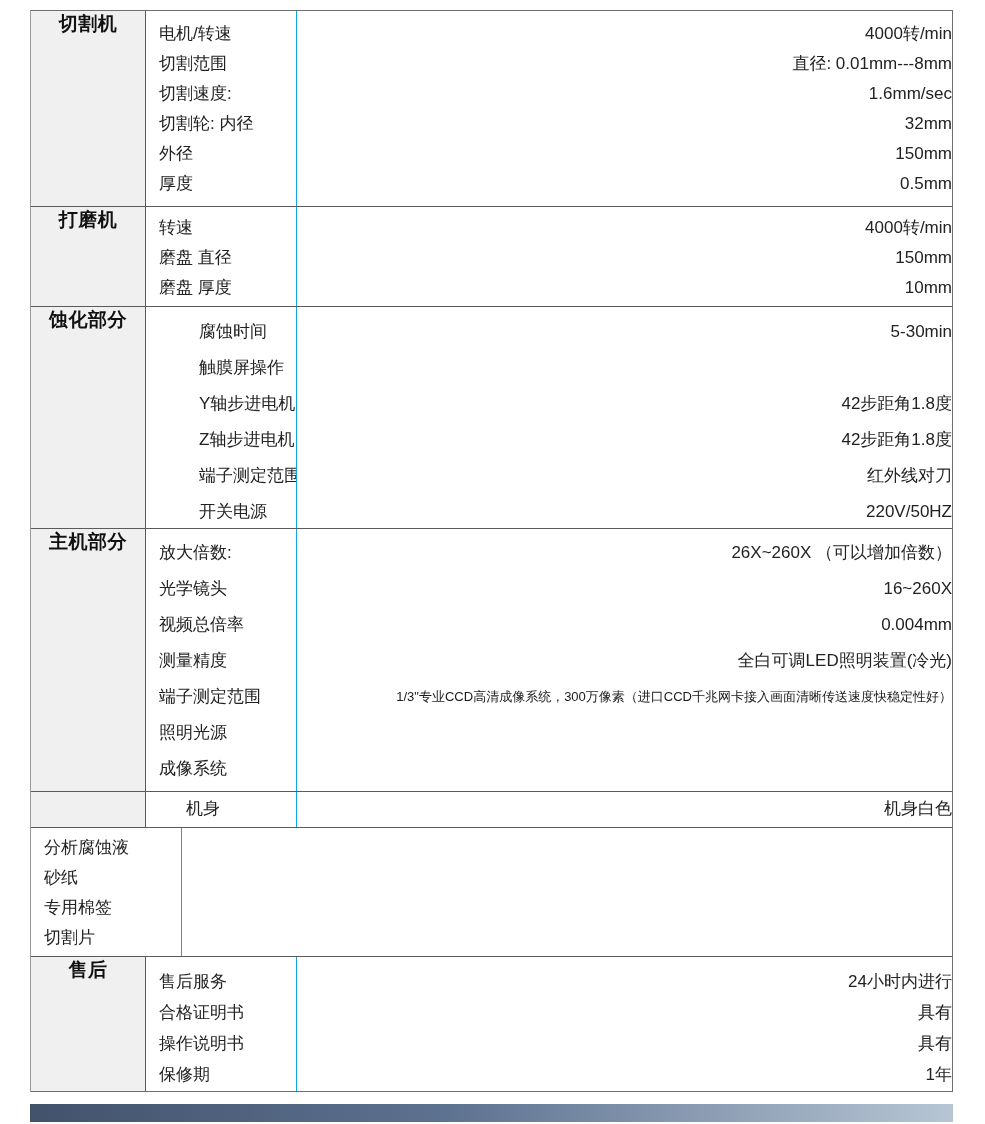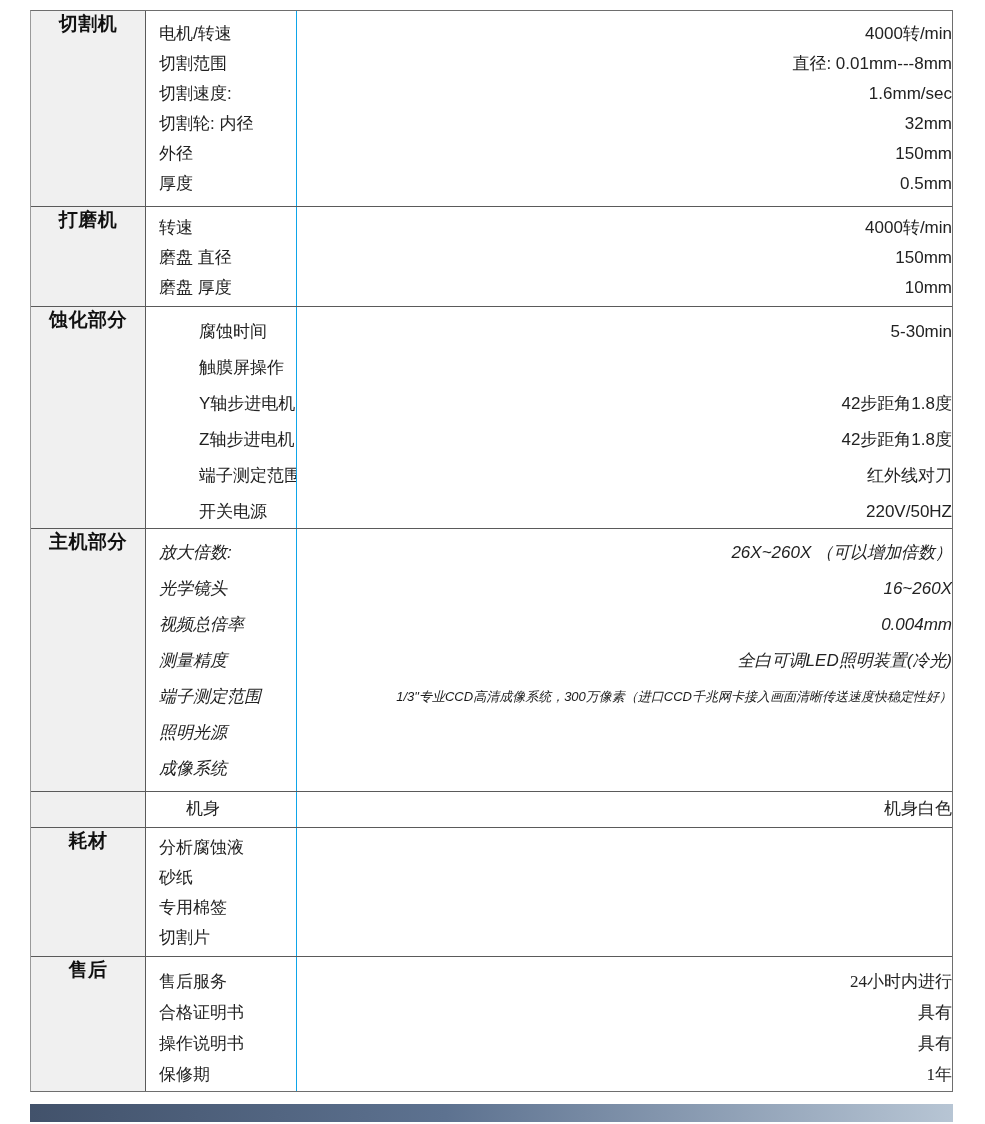--- a/index.html
+++ b/index.html
@@ -60,24 +60,24 @@
     font-size: 17px;
     color: #222222;
     white-space: nowrap;
   }
   .line.small { font-size: 13px; color: #1a1a1a; }
 
   
   .s0 { height: 195px; } .s0 .line { line-height: 30px; }
   .s1 { height: 100px; } .s1 .line { line-height: 30px; } .s1 .params, .s1 .values { padding-top: 6px; }
   .s2 { height: 222px; } .s2 .line { line-height: 36px; margin-left: 40px; } .s2 .params, .s2 .values { padding-top: 7px; }
-  .s3 { height: 263px; } .s3 .line { line-height: 36px; font-style: italic; } .s3 .params, .s3 .values { padding-top: 6px; }
+  .s3 { height: 263px; } .s3 .line { line-height: 36px; } .s3 .params, .s3 .values { padding-top: 6px; }
   .s4 { height: 36px;  } .s4 .line { line-height: 34px; } .s4 .params, .s4 .values { padding-top: 0; padding-left: 40px; }
   .s5 { height: 129px; } .s5 .line { line-height: 30px; } .s5 .params, .s5 .values { padding-top: 5px; }
-  .s6 { height: 135px; } .s6 .line { line-height: 31px; } .s6 .params, .s6 .values { padding-top: 9px; font-family: Liberation Serif, serif; }
+  .s6 { height: 135px; } .s6 .line { line-height: 31px; } .s6 .params, .s6 .values { padding-top: 9px; }
 
   .bottom-bar {
     position: absolute;
     left: 30px;
     top: 1104px;
     width: 923px;
     height: 18px;
   }
 </style>
 </head>
@@ -167,23 +167,20 @@
         <span></span>
       </div>
       <div class="params">
         <div class="line">机身</div>
       </div>
       <div class="values">
         <div class="line">机身白色</div>
       </div>
     </div>
     <div class="section s5">
-      <div class="cat">
-        <span>耗材</span>
-      </div>
       <div class="params">
         <div class="line">分析腐蚀液</div>
         <div class="line">砂纸</div>
         <div class="line">专用棉签</div>
         <div class="line">切割片</div>
       </div>
     </div>
     <div class="section s6">
       <div class="cat">
         <span>售后</span>

